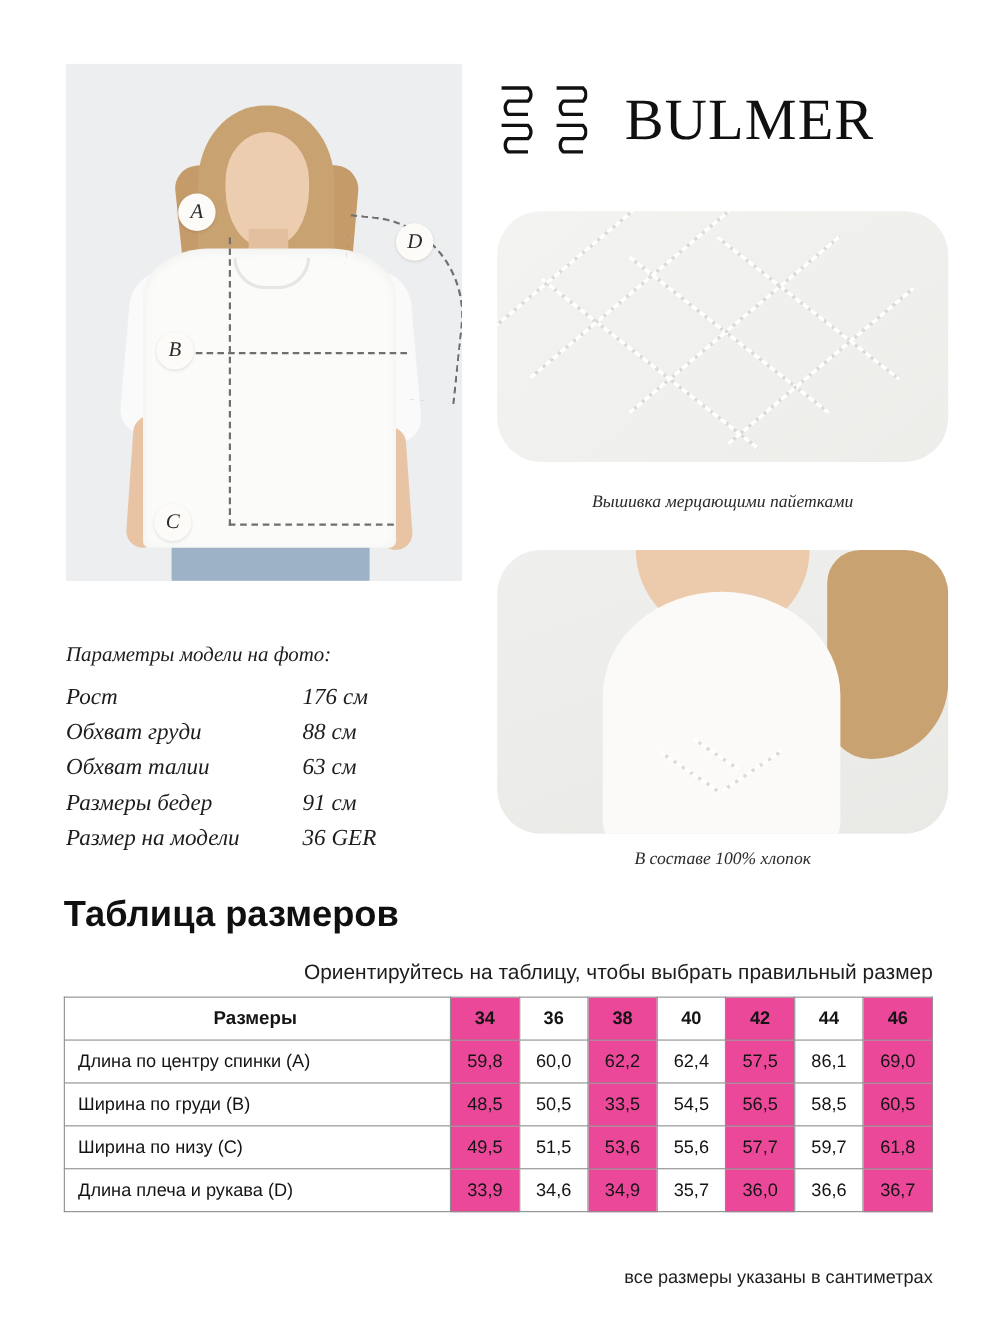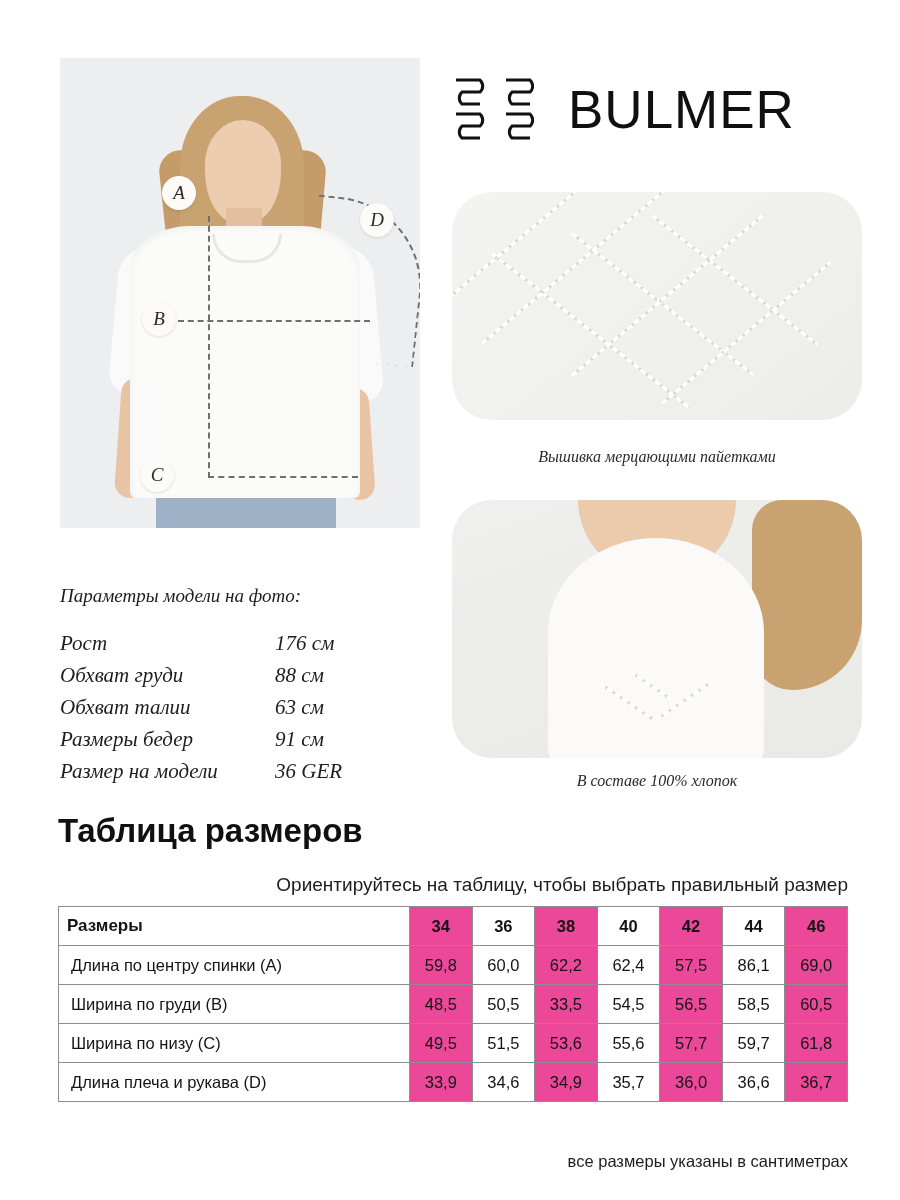--- a/index.html
+++ b/index.html
@@ -172,21 +172,21 @@
     width: 410px; height: 78px;
     display: flex;
     align-items: center;
     gap: 34px;
   }
   .brand-mark {
     width: 82px; height: 70px;
     display: block;
   }
   .brand-name {
-    font-family: Liberation Sans, sans-serif;
+    font-family: Liberation Serif, serif;
     font-size: 53px;
     letter-spacing: 1px;
     color: #101010;
     line-height: 1;
   }
 
   
   .detail-a {
     position: absolute;
     left: 452px; top: 192px;
@@ -254,21 +254,21 @@
   .params {
     position: absolute;
     left: 60px; top: 585px;
     width: 350px;
     font-family: "Liberation Serif", serif;
     font-style: italic;
     color: #1d1d1d;
   }
   .params-title {
     font-size: 19px;
-    margin-bottom: 21px;
+    margin-bottom: 11px;
   }
   .param-row {
     display: flex;
     font-size: 21px;
     line-height: 1.52;
   }
   .param-label { width: 215px; }
   .param-value { width: 120px; }
 
   
@@ -301,21 +301,21 @@
     text-align: center;
     font-weight: normal;
     color: #141414;
   }
   table.sizes td.rowhead {
     text-align: left;
     padding-left: 12px;
     width: 330px;
   }
   table.sizes th.rowhead {
-    text-align: left;
+    text-align: center;
     padding-right: 12px;
     font-weight: bold;
     font-size: 17px;
   }
   table.sizes .shaded { background: #ec4899; }
   table.sizes thead th { font-weight: bold; }
   .table-foot {
     position: absolute;
     left: 58px; top: 1152px;
     width: 790px;

